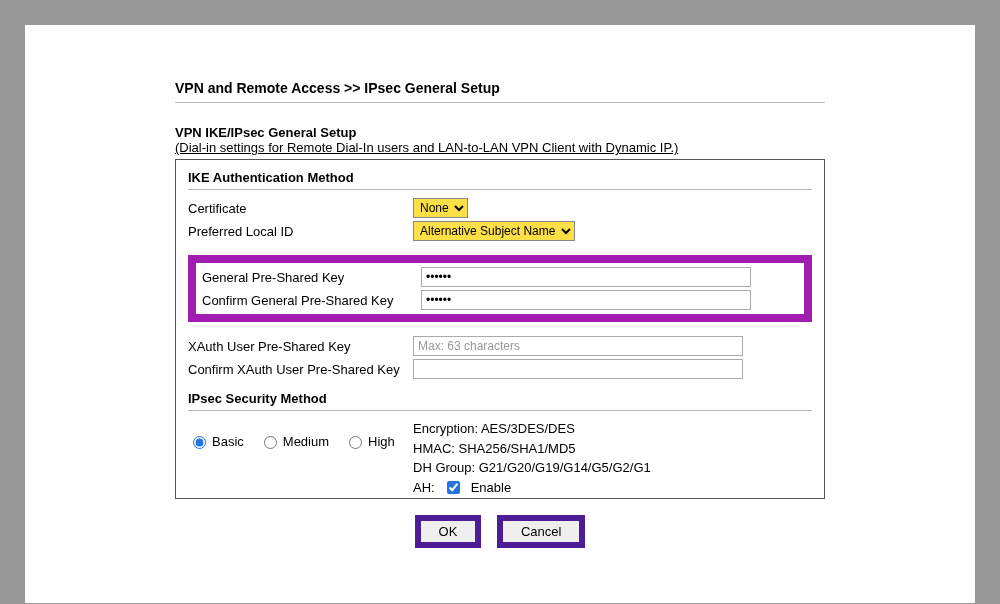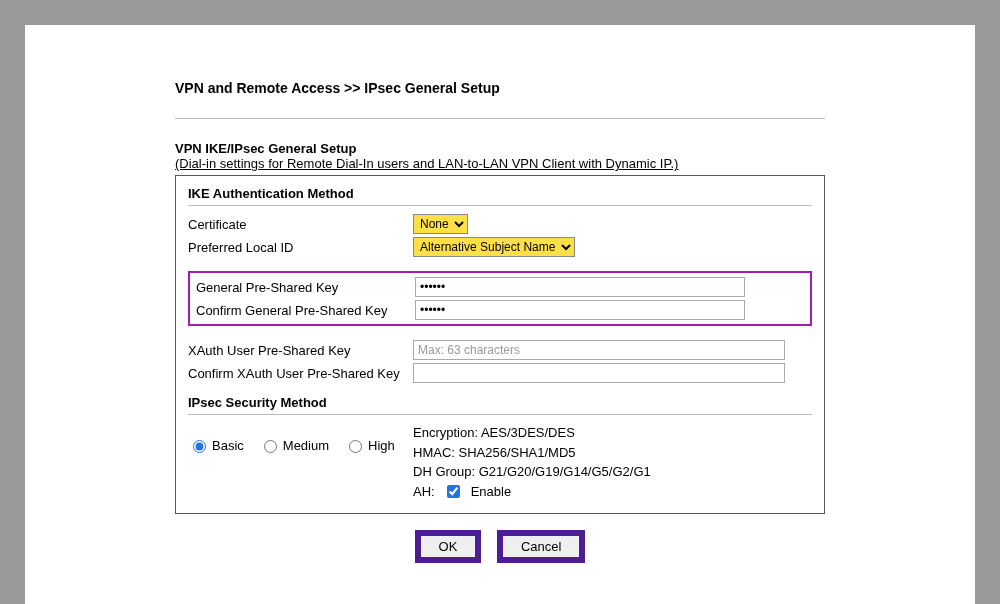--- a/index.html
+++ b/index.html
@@ -13,36 +13,36 @@
 }
 .outer {
   background: #fff;
   margin: 25px;
   padding: 55px 150px 55px 150px;
   min-height: 554px;
 }
 .breadcrumb {
   font-weight: bold;
   font-size: 14px;
-  padding-bottom: 22px;
+  padding-bottom: 6px;
   border-bottom: 1px solid #bbb;
 }
 .section-title {
   font-weight: bold;
   font-size: 13px;
   margin-top: 22px;
 }
 .section-sub {
   font-size: 13px;
   margin-bottom: 4px;
   text-decoration: underline;
 }
 .panel {
   border: 1px solid #555;
-  padding: 10px 12px 12px 12px;
+  padding: 10px 12px 1px 12px;
 }
 .panel-heading {
   font-weight: bold;
   font-size: 13px;
   margin-bottom: 4px;
 }
 .thin-rule {
   border: 0;
   border-top: 1px solid #bbb;
   margin: 2px 0 8px 0;
@@ -59,29 +59,29 @@
 .row-control {
   flex: 1;
 }
 select {
   font-size: 12px;
   border: 1px solid #888;
   background: #fde047;
   padding: 1px 2px;
 }
 input[type="password"], input[type="text"] {
-  width: 372px;
+  width: 330px;
   border: 1px solid #aaa;
   padding: 2px 4px;
   font-size: 12px;
   height: 20px;
 }
 input::placeholder { color: #999; }
 .highlight-box {
-  border: 2px solid #a21caf;
+  border: 8px solid #a21caf;
   padding: 4px 6px;
   margin: 14px 0 14px 0;
 }
 .highlight-box .row input { width: 330px; }
 .radio-row {
   display: flex;
   align-items: flex-start;
   margin-top: 8px;
 }
 .radio-group {

